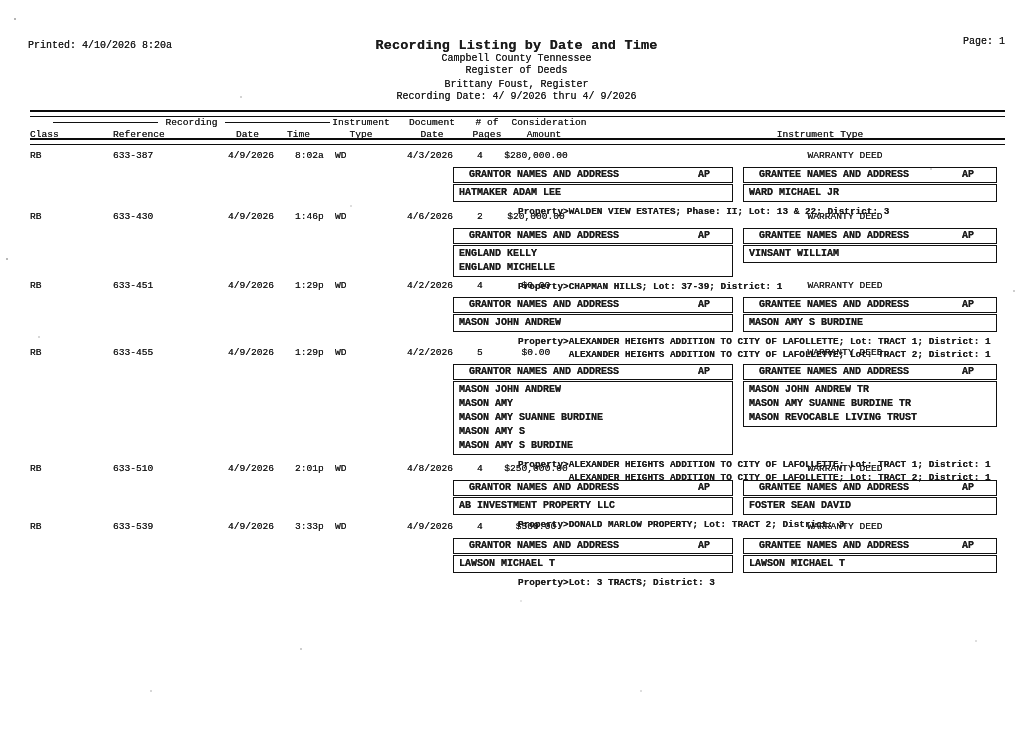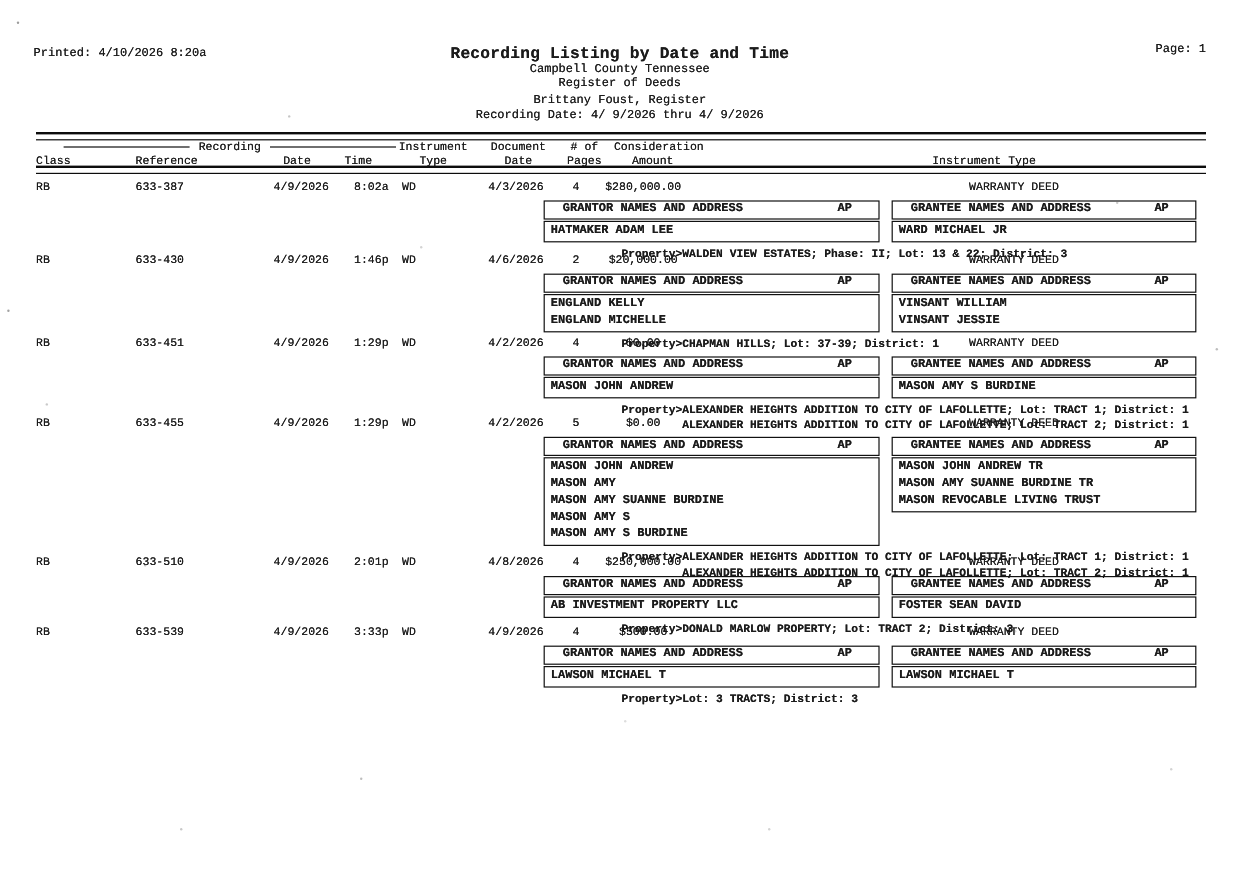--- a/index.html
+++ b/index.html
@@ -184,21 +184,20 @@
               <div class="name-line">ENGLAND MICHELLE</div>
             </div>
       </div>
       <div class="party grantee">
         <div class="party-head">
           <span>GRANTEE NAMES AND ADDRESS</span>
           <span class="ap">AP</span>
         </div>
         <div class="party-names">
               <div class="name-line">VINSANT WILLIAM</div>
-              <div class="name-line">VINSANT JESSIE</div>
             </div>
       </div>
     </div>
     <div class="property">
       <span class="prop-label">Property&gt;</span>
       <div class="prop-lines">
             <div class="prop-line">CHAPMAN HILLS; Lot: 37-39; District: 1</div>
           </div>
     </div>
   </div>

